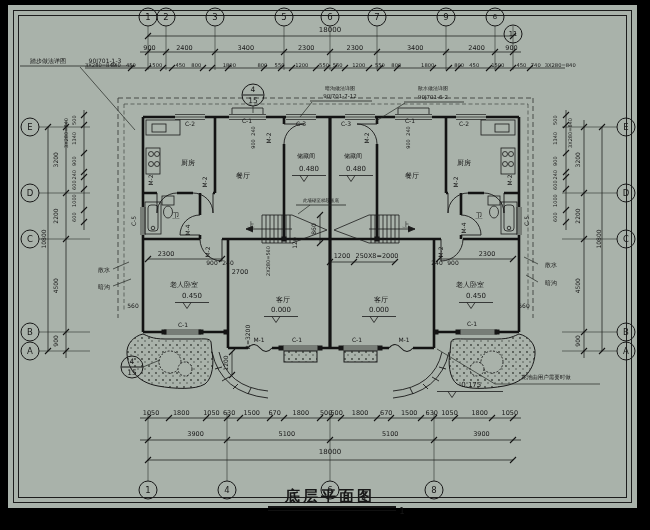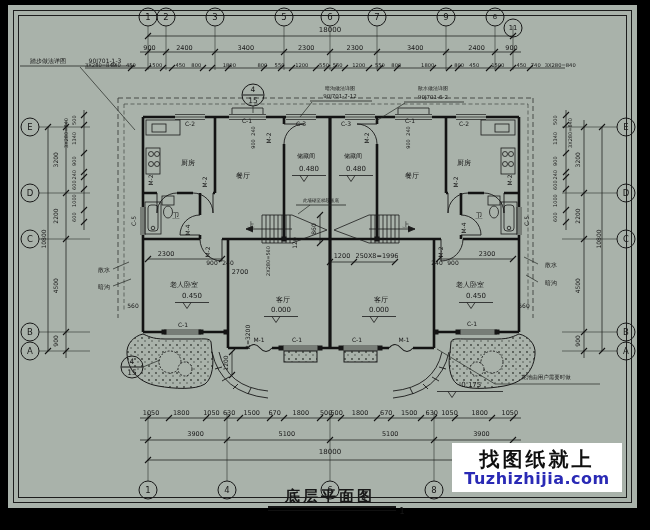--- a/index.html
+++ b/index.html
@@ -202,21 +202,21 @@
   </svg>
 
   <div class="bub" style="left:148px;top:17px">1</div>
   <div class="bub" style="left:166px;top:17px">2</div>
   <div class="bub" style="left:215px;top:17px">3</div>
   <div class="bub" style="left:284px;top:17px">5</div>
   <div class="bub" style="left:330px;top:17px">6</div>
   <div class="bub" style="left:377px;top:17px">7</div>
   <div class="bub" style="left:446px;top:17px">9</div>
   <div class="bub b2" style="left:495px;top:17px">6</div>
-  <div class="bub b2" style="left:513px;top:28px">11</div>
+  <div class="bub b2" style="left:513px;top:34px">11</div>
 
   <div class="bub" style="left:148px;top:490px">1</div>
   <div class="bub" style="left:227px;top:490px">4</div>
   <div class="bub" style="left:330px;top:490px">6</div>
   <div class="bub" style="left:434px;top:490px">8</div>
 
   <div class="bub" style="left:30px;top:127px">E</div>
   <div class="bub" style="left:30px;top:193px">D</div>
   <div class="bub" style="left:30px;top:239px">C</div>
   <div class="bub" style="left:30px;top:332px">B</div>
@@ -399,33 +399,29 @@
   <span class="lbl vert s6" style="left:464px;top:228px">M-4</span>
 
   <span class="lbl" style="left:166px;top:254px">2300</span>
   <span class="lbl" style="left:487px;top:254px">2300</span>
   <span class="lbl s6" style="left:212px;top:263px">900</span>
   <span class="lbl s6" style="left:228px;top:263px">240</span>
   <span class="lbl s6" style="left:437px;top:263px">240</span>
   <span class="lbl s6" style="left:453px;top:263px">900</span>
   <span class="lbl" style="left:240px;top:272px">2700</span>
   <span class="lbl" style="left:342px;top:256px">1200</span>
-  <span class="lbl" style="left:377px;top:256px">250X8=1996</span>
+  <span class="lbl" style="left:377px;top:256px">250X8=2000</span>
   <span class="lbl vert s5" style="left:268px;top:261px">2X280=560</span>
   <span class="lbl vert s6" style="left:314px;top:229px">860</span>
   <span class="lbl vert s6" style="left:295px;top:243px">120</span>
   <span class="lbl s6" style="left:133px;top:306px">560</span>
   <span class="lbl s6" style="left:524px;top:306px">560</span>
   <span class="lbl vert s6" style="left:248px;top:337px">R=3200</span>
   <span class="lbl vert s6" style="left:226px;top:363px">1200</span>
   <span class="lbl vert s5" style="left:253px;top:131px">240</span>
   <span class="lbl vert s5" style="left:253px;top:144px">900</span>
   <span class="lbl vert s5" style="left:408px;top:131px">240</span>
   <span class="lbl vert s5" style="left:408px;top:144px">900</span>
 
   <div id="title">底层平面图</div>
   <span class="lbl s8" style="left:402px;top:512px">1</span>
 
-  <div id="watermark">
-    <div id="wm1">找图纸就上</div>
-    <div id="wm2">Tuzhizhijia.com</div>
-  </div>
 </div>
 
 </body></html>

